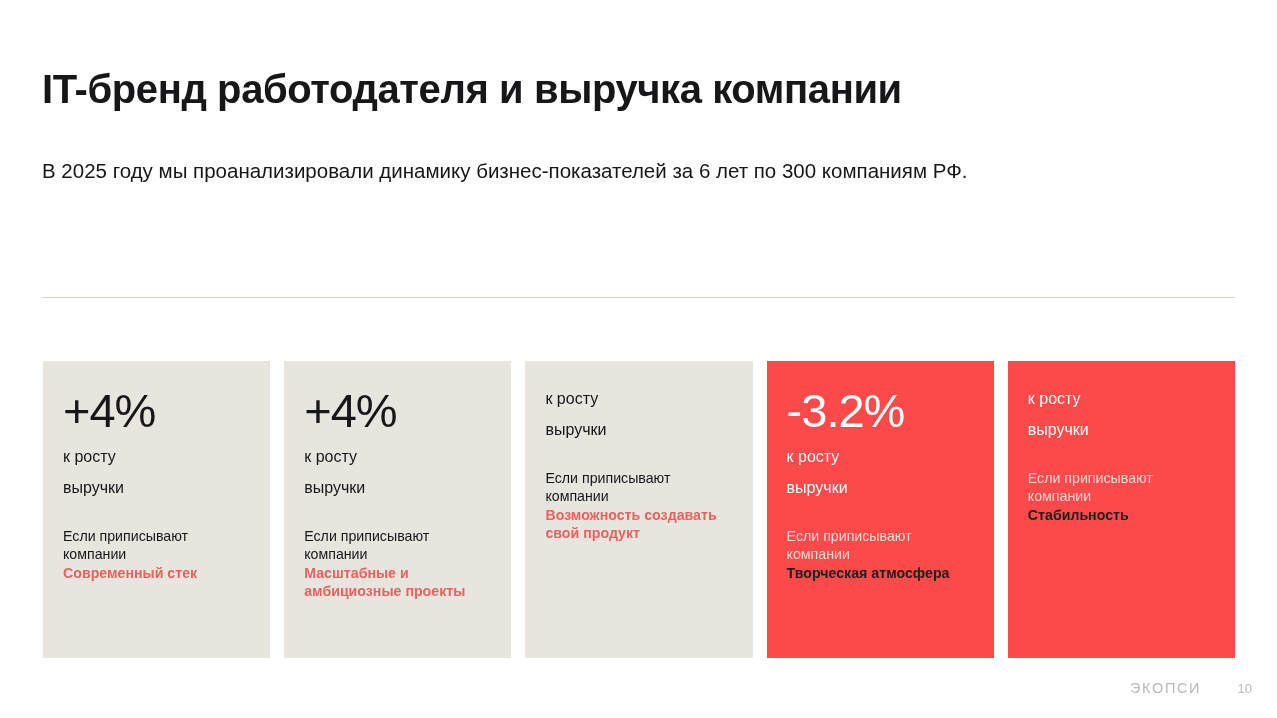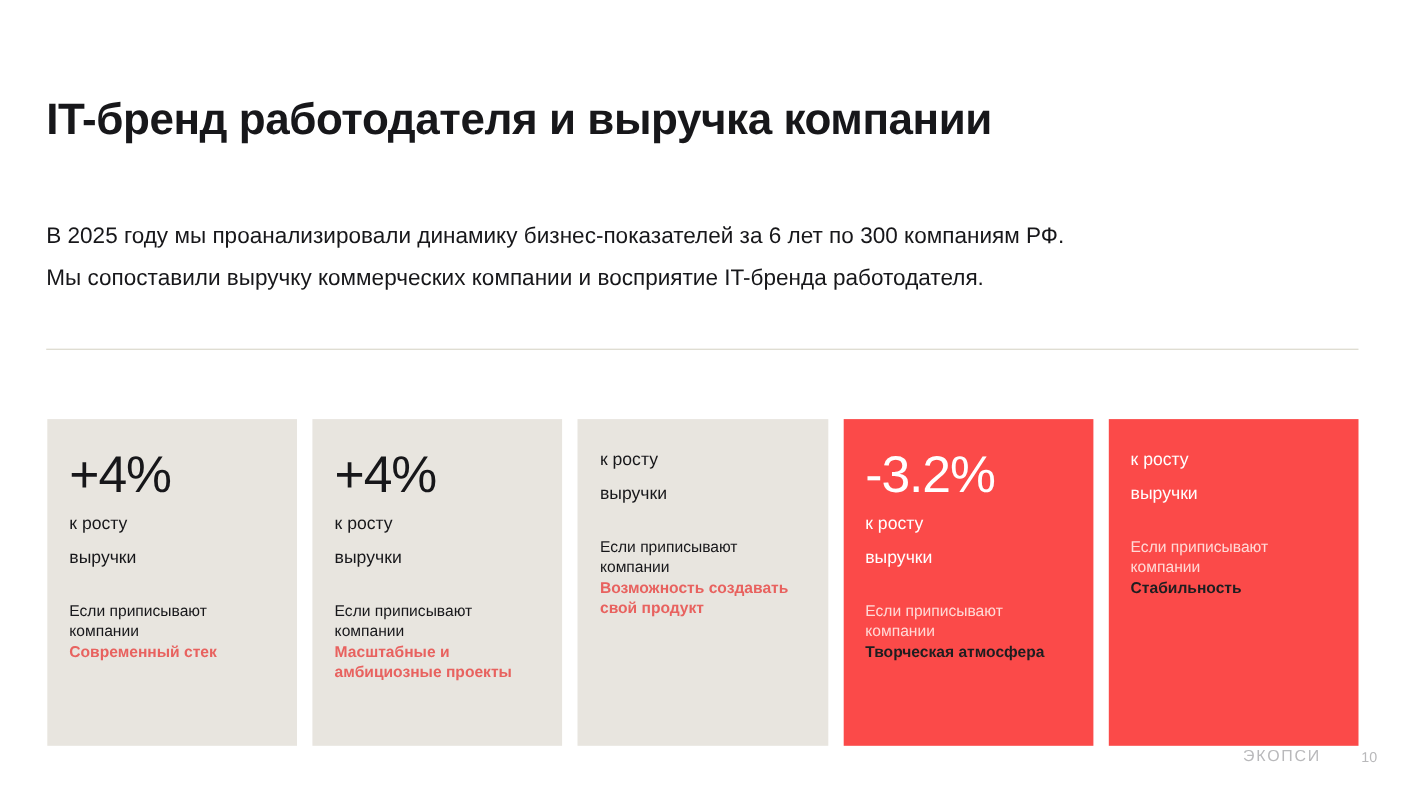--- a/index.html
+++ b/index.html
@@ -13,42 +13,41 @@
     font-family: "Liberation Sans", sans-serif;
     overflow: hidden;
     position: relative;
     color: #17171a;
   }
 
   .slide {
     position: absolute;
     inset: 0;
     background: #ffffff;
-    margin-top: 20px;
   }
 
   
   .slide-title {
     position: absolute;
     left: 42px;
     top: 38px;
     width: 1160px;
     font-size: 40px;
     line-height: 48px;
     font-weight: 700;
     letter-spacing: -0.4px;
     color: #17171a;
     white-space: nowrap;
   }
 
   
   .intro {
     position: absolute;
     left: 42px;
-    top: 176px;
+    top: 152px;
     width: 1200px;
   }
   .intro-line {
     font-size: 20.5px;
     line-height: 38px;
     font-weight: 400;
     color: #17171a;
     white-space: nowrap;
   }
 
@@ -153,21 +152,20 @@
 </style>
 </head>
 <body>
 
 <div class="slide">
 
   <h1 class="slide-title">IT-бренд работодателя и выручка компании</h1>
 
   <div class="intro">
     <div class="intro-line">В 2025 году мы проанализировали динамику бизнес-показателей за 6 лет по 300 компаниям РФ.</div>
-    <div class="intro-line">Мы сопоставили выручку коммерческих компании и восприятие IT-бренда работодателя.</div>
   </div>
 
   <div class="divider"></div>
 
   <div class="cards">
 
     <div class="card light">
       <div class="card-value">+4%</div>
       <div class="card-caption">
         <div>к росту</div>

